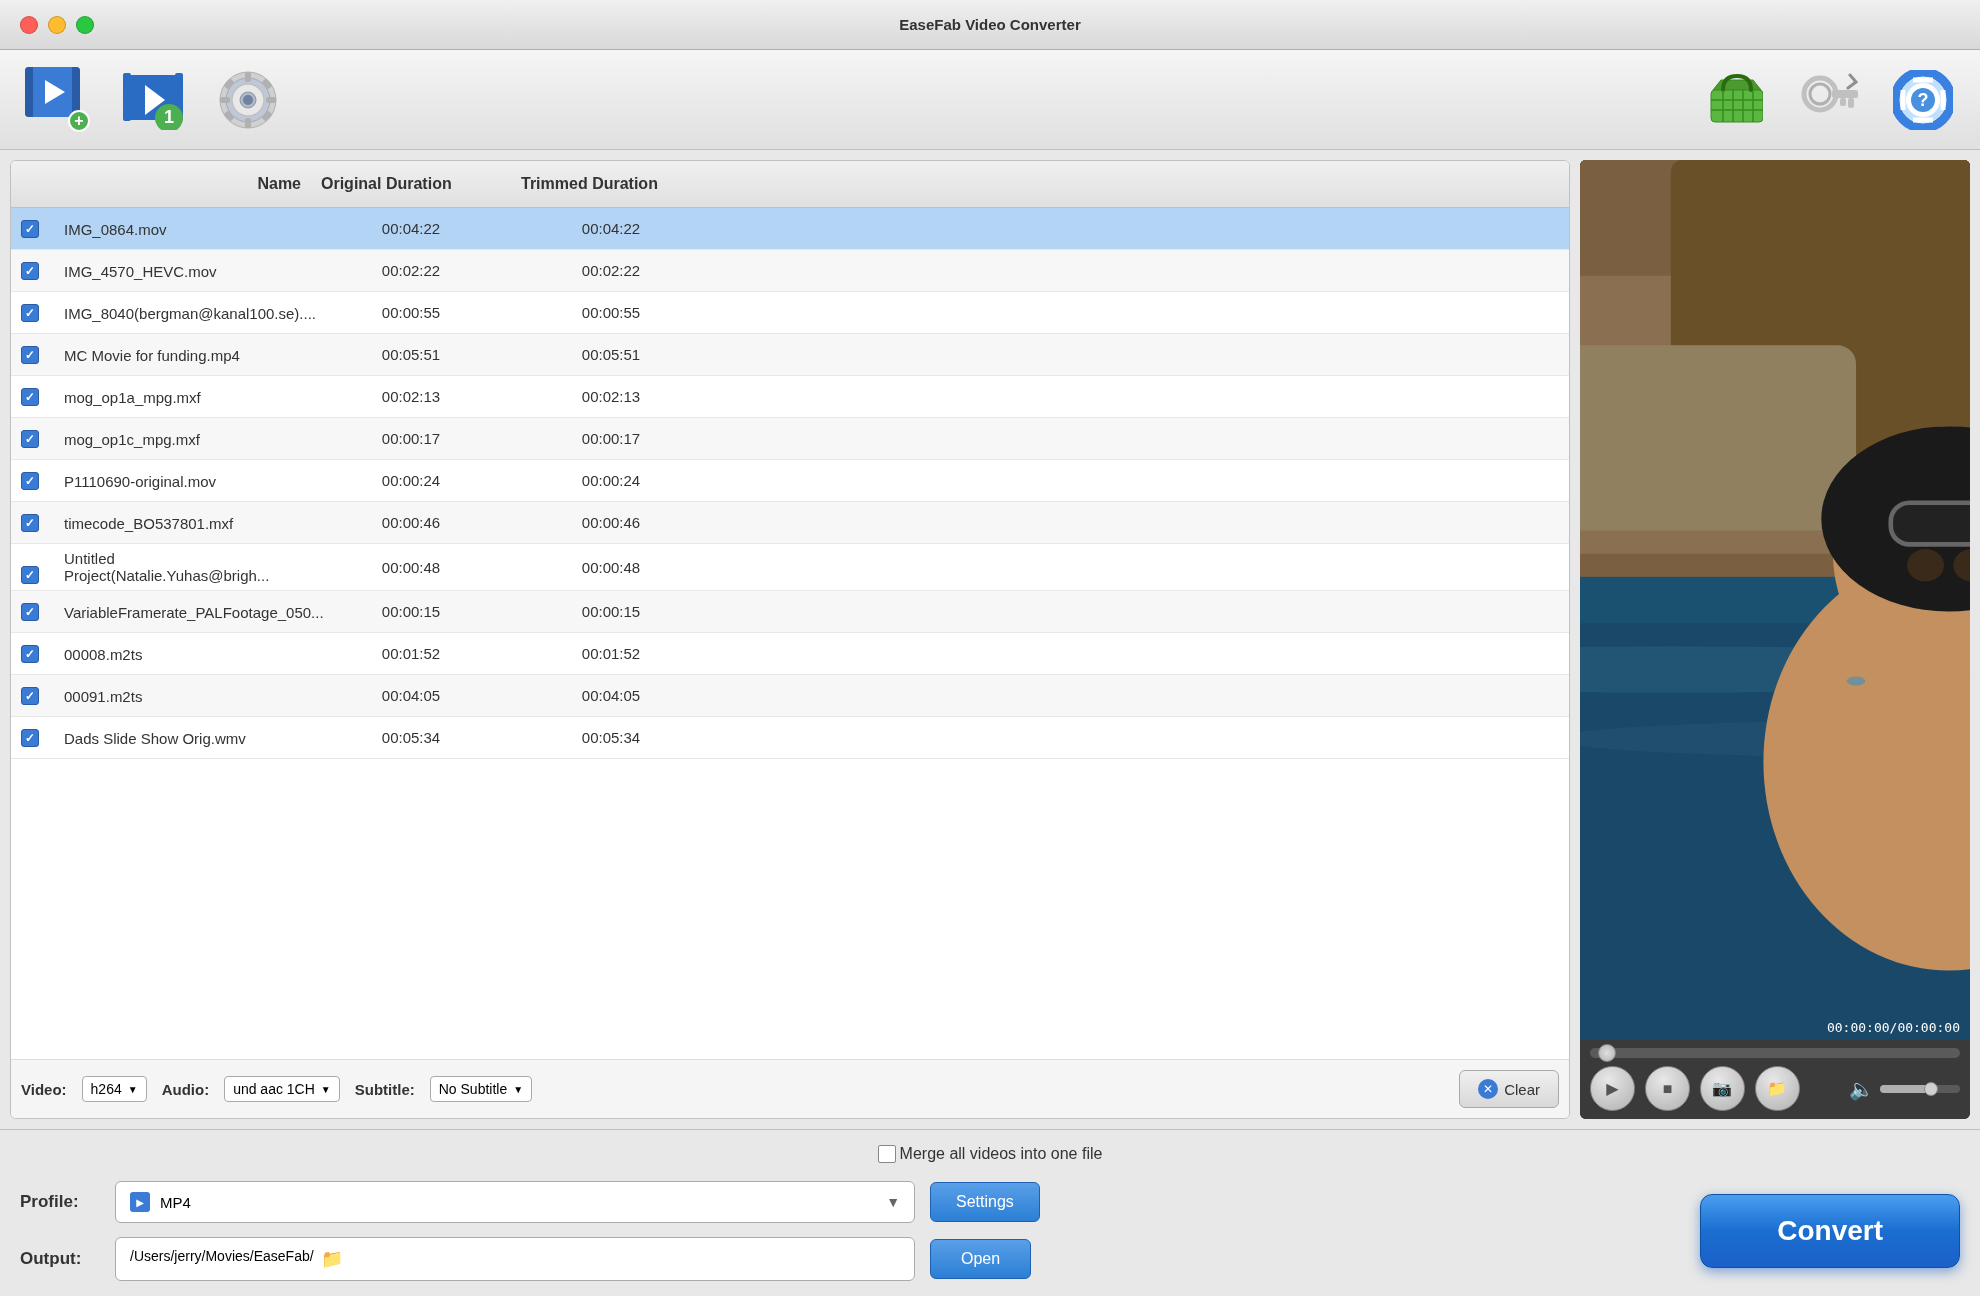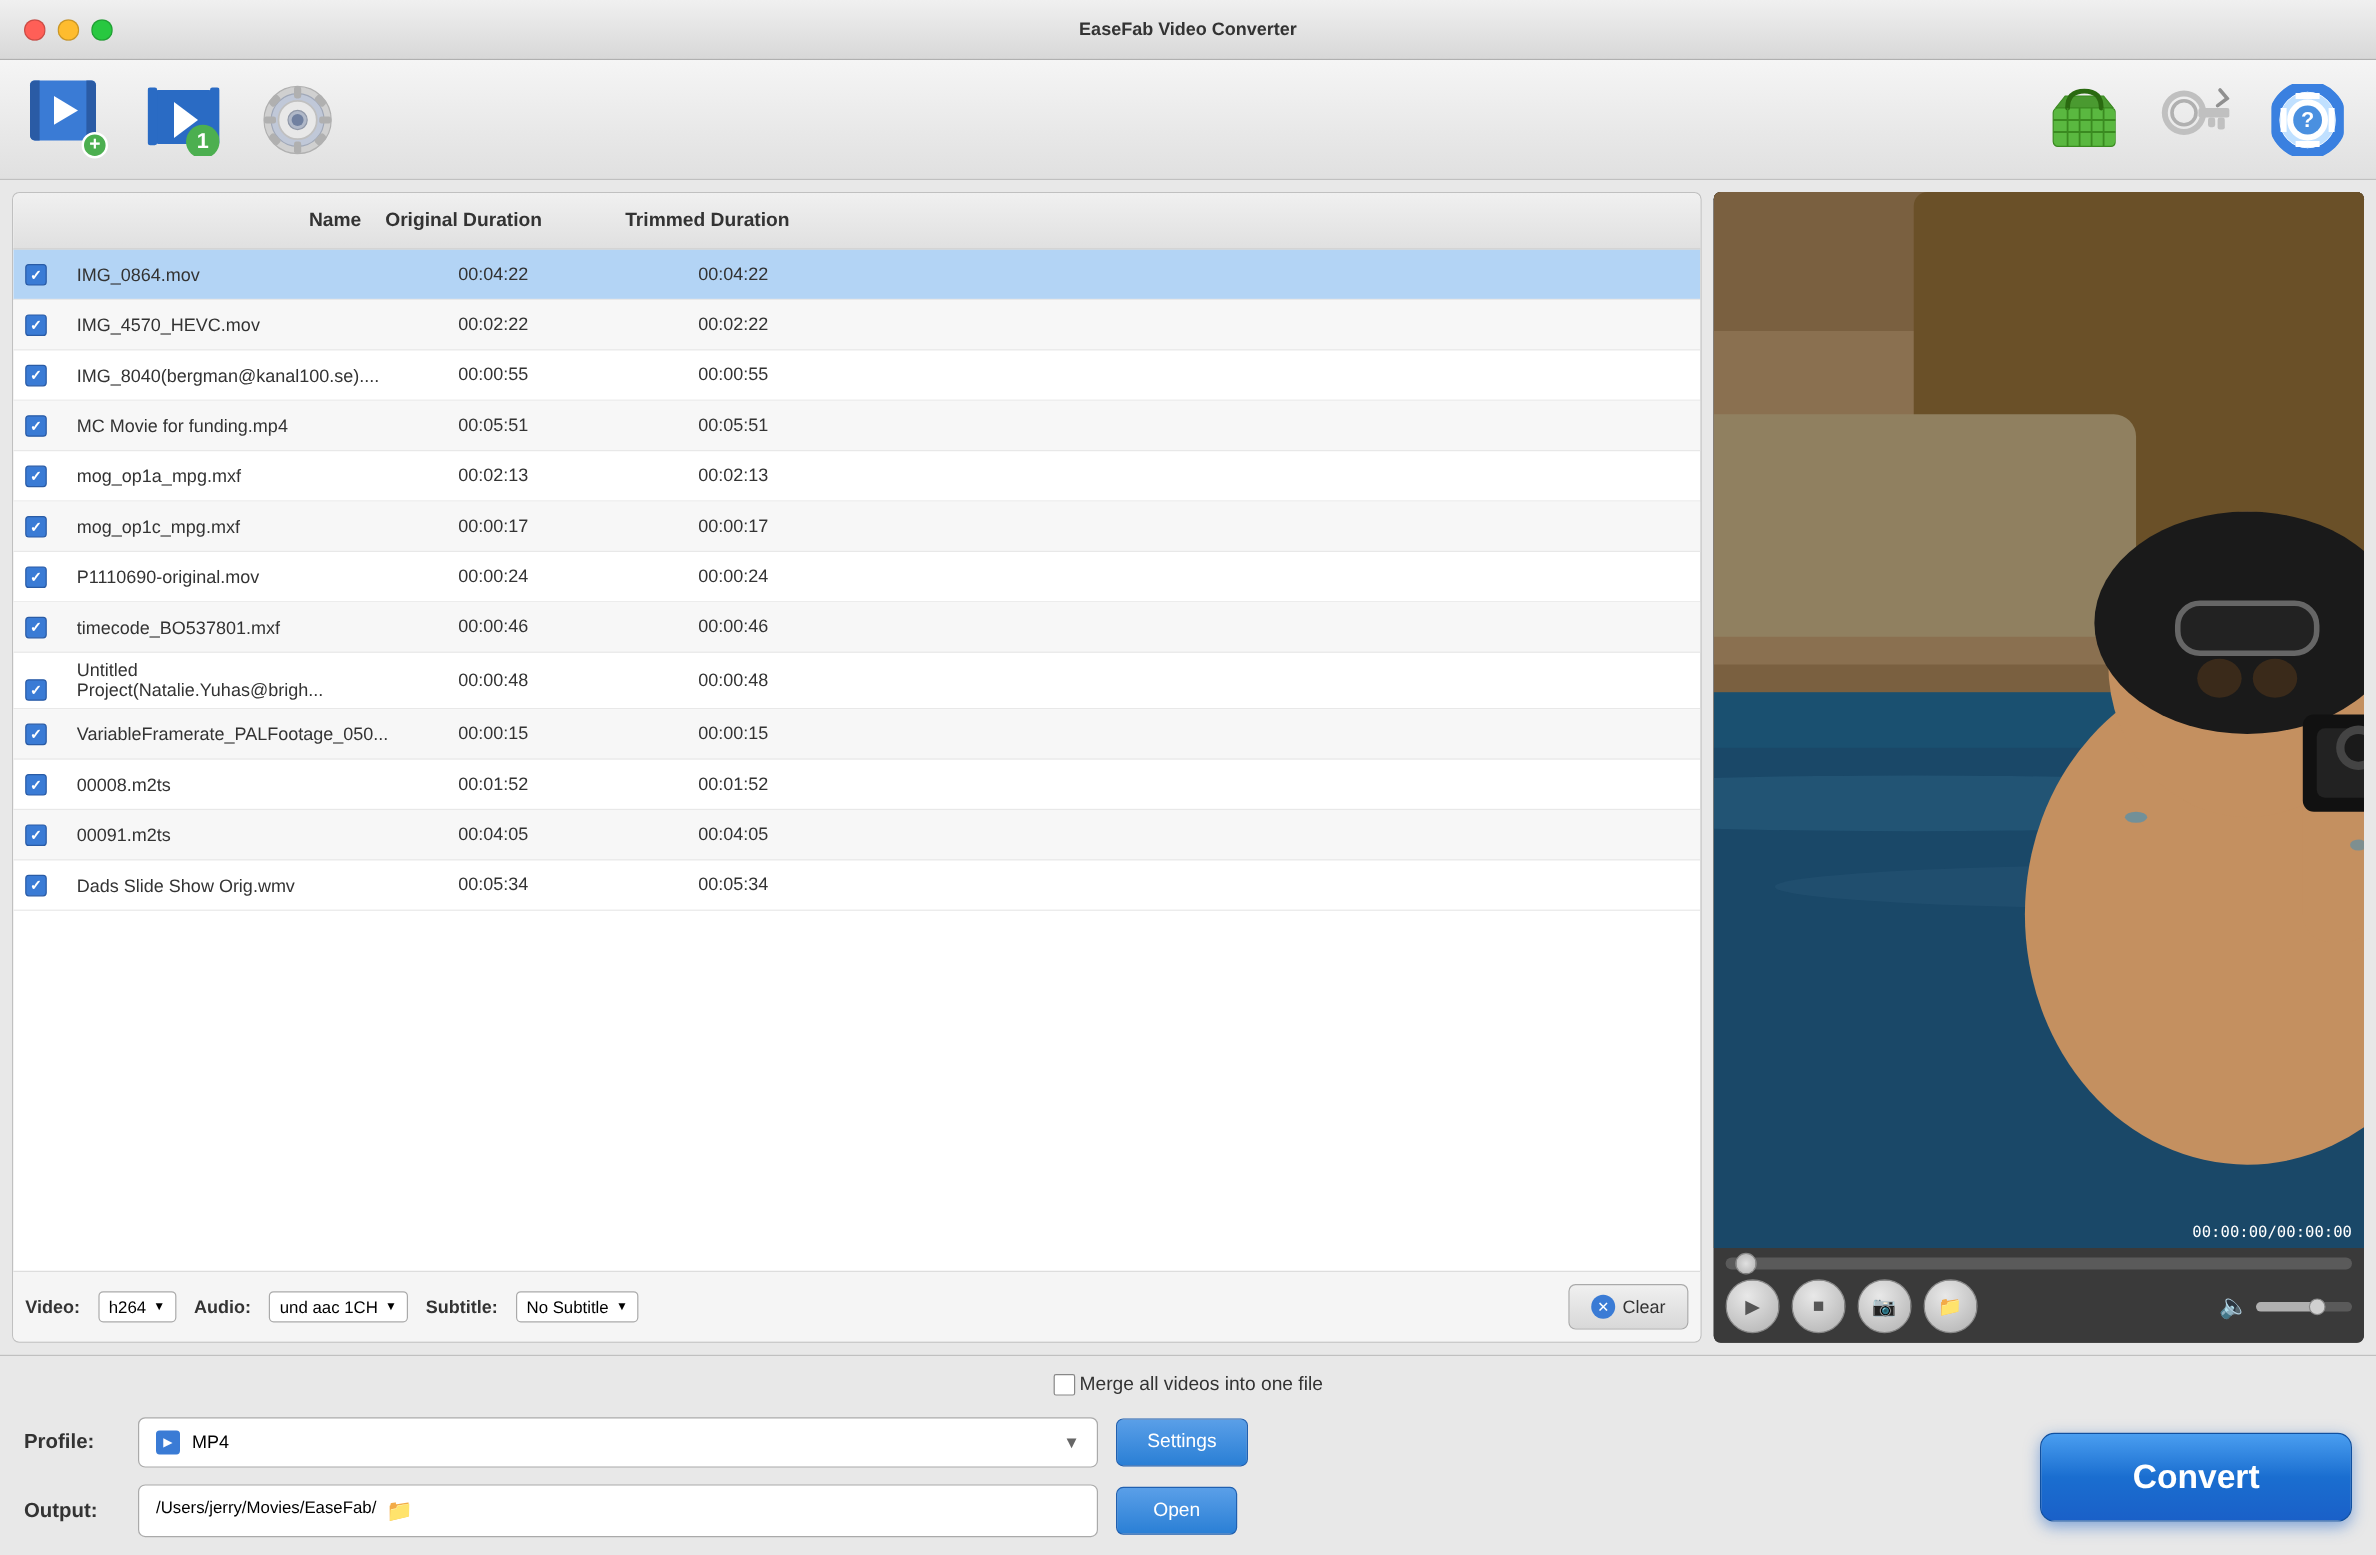--- a/index.html
+++ b/index.html
@@ -240,21 +240,21 @@
       width: 20px; height: 20px;
       background: #3a7bd5;
       border-radius: 50%;
       display: flex; align-items: center; justify-content: center;
       color: white;
       font-size: 12px;
     }
 
     
     .right-panel {
-      width: 542px;
+      width: 390px;
       display: flex;
       flex-direction: column;
       background: #2a2a2a;
       border-radius: 6px;
       overflow: hidden;
     }
     .video-preview {
       flex: 1;
       background: #1a1a1a;
       position: relative;

